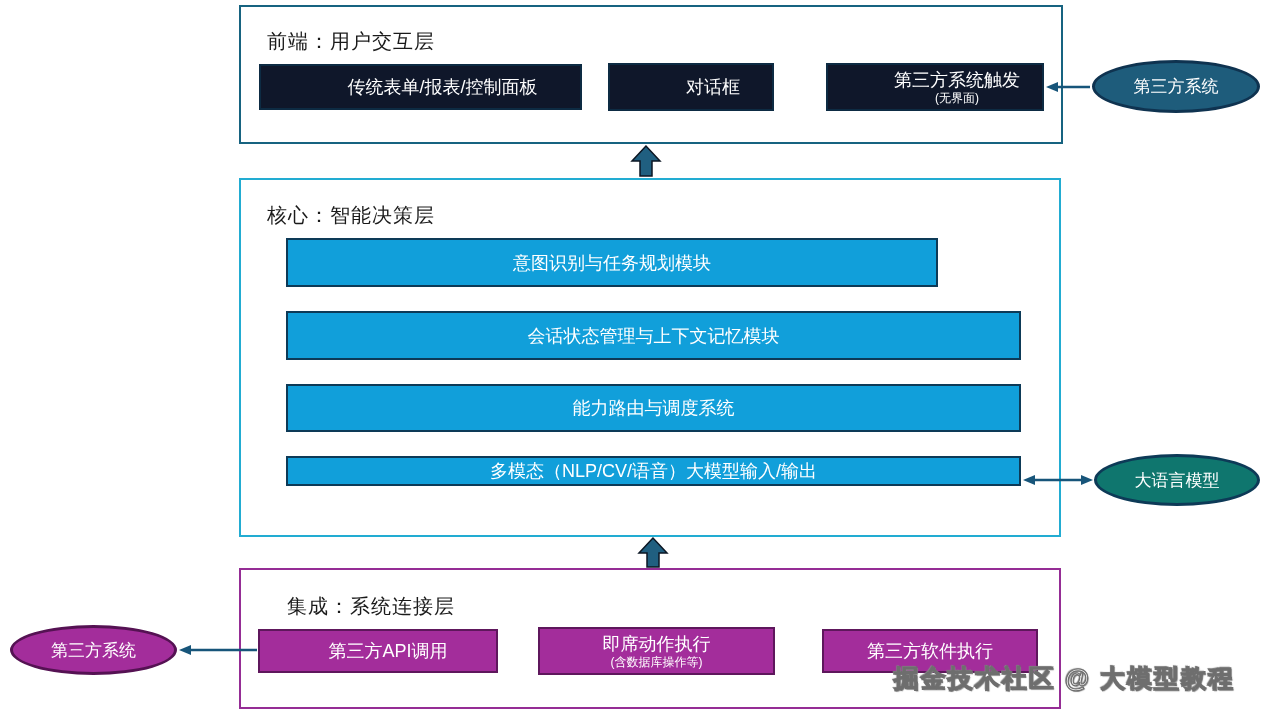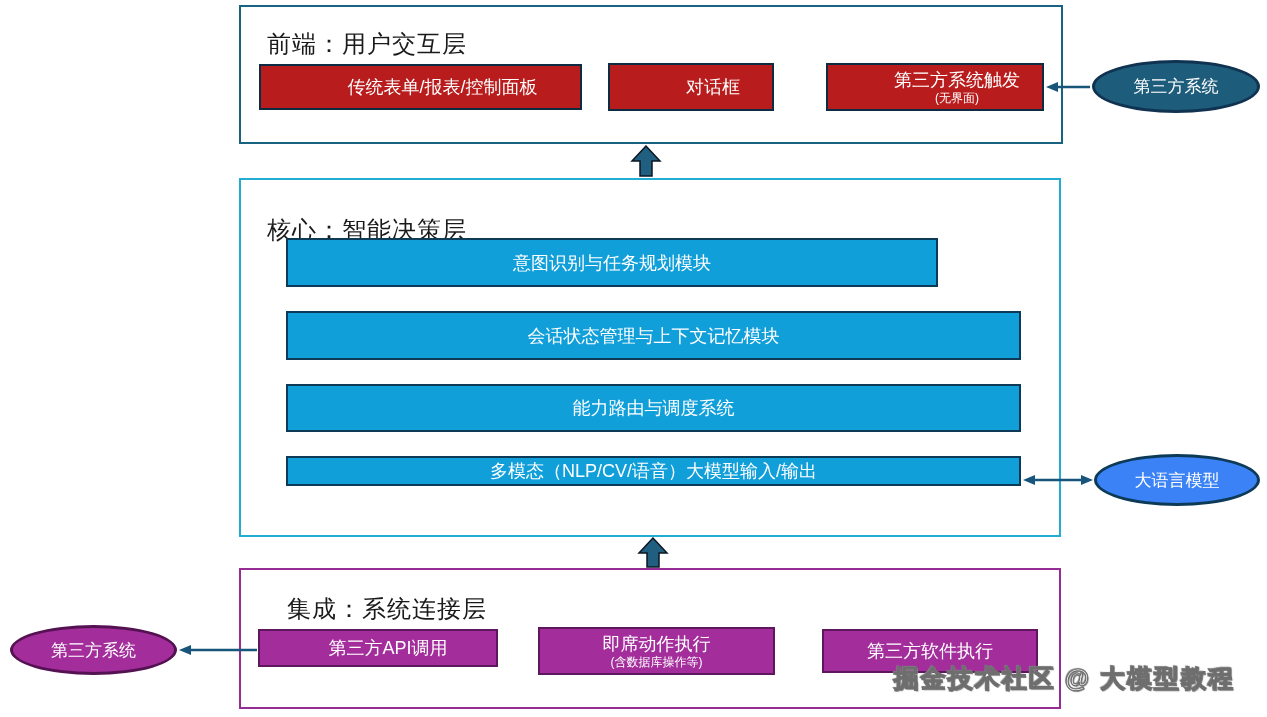--- a/index.html
+++ b/index.html
@@ -5,37 +5,37 @@
   html,body{margin:0;padding:0;background:#ffffff;}
   .canvas{
     position:relative;width:1267px;height:717px;background:#ffffff;
     font-family:"Liberation Sans",sans-serif;overflow:hidden;
   }
   .layer{position:absolute;background:#ffffff;box-sizing:border-box;}
   .layer-frontend{left:239px;top:5px;width:824px;height:139px;border:2px solid #176380;}
   .layer-core{left:239px;top:178px;width:822px;height:359px;border:2px solid #22ACD2;}
   .layer-integration{left:239px;top:568px;width:822px;height:141px;border:2px solid #952D95;}
   .layer-label{
-    position:absolute;font-size:24px;color:#1a1a1a;letter-spacing:1px;white-space:nowrap;
+    position:absolute;font-size:20px;color:#1a1a1a;letter-spacing:1px;white-space:nowrap;
   }
   .node{
     position:absolute;display:flex;flex-direction:column;align-items:center;justify-content:center;
     color:#ffffff;text-align:center;box-sizing:border-box;white-space:nowrap;
   }
   .node .main{font-size:18px;line-height:22px;}
   .node .sub{font-size:12px;line-height:14px;}
-  .teal-node{background:#b91c1c;border:2px solid #0D2B43;padding-left:44px;}
+  .teal-node{background:#0f172a;border:2px solid #0D2B43;padding-left:44px;}
   .blue-node{background:#119FDA;border:2px solid #0D3A57;}
   .magenta-node{background:#A32D9B;border:2px solid #5E175C;}
   .ellipse{
     position:absolute;border-radius:50%;display:flex;align-items:center;justify-content:center;
     color:#ffffff;font-size:17px;box-sizing:border-box;white-space:nowrap;
   }
   .ellipse-teal{background:#1E5C7B;border:3px solid #0F3350;}
-  .ellipse-blue{background:#3b82f6;border:3px solid #0D3A57;}
+  .ellipse-blue{background:#0f766e;border:3px solid #0D3A57;}
   .ellipse-magenta{background:#A32D9B;border:3px solid #551253;}
   .arrow-overlay{position:absolute;left:0;top:0;pointer-events:none;}
   .watermark{
     position:absolute;right:32px;top:662px;font-size:25px;font-weight:bold;letter-spacing:2px;
     color:#ffffff;-webkit-text-stroke:1.2px #6e6e6e;
     text-shadow:1px 1px 1px #8a8a8a, -1px -1px 1px #8a8a8a;
     white-space:nowrap;z-index:5;
   }
 </style>
 </head>
@@ -51,39 +51,39 @@
   </div>
   <div class="node teal-node" style="left:608px;top:63px;width:166px;height:48px;">
     <span class="main">对话框</span>
   </div>
   <div class="node teal-node" style="left:826px;top:63px;width:218px;height:48px;">
     <span class="main">第三方系统触发</span>
     <span class="sub">(无界面)</span>
   </div>
 
   <div class="layer layer-core"></div>
-  <div class="layer-label" style="left:267px;top:202px;margin-top:12px;">核心：智能决策层</div>
+  <div class="layer-label" style="left:267px;top:202px;">核心：智能决策层</div>
 
   <div class="node blue-node" style="left:286px;top:238px;width:652px;height:49px;">
     <span class="main">意图识别与任务规划模块</span>
   </div>
   <div class="node blue-node" style="left:286px;top:311px;width:735px;height:49px;">
     <span class="main">会话状态管理与上下文记忆模块</span>
   </div>
   <div class="node blue-node" style="left:286px;top:384px;width:735px;height:48px;">
     <span class="main">能力路由与调度系统</span>
   </div>
   <div class="node blue-node" style="left:286px;top:456px;width:735px;height:30px;">
     <span class="main">多模态（NLP/CV/语音）大模型输入/输出</span>
   </div>
 
   <div class="layer layer-integration"></div>
   <div class="layer-label" style="left:267px;top:593px;margin-left:20px;">集成：系统连接层</div>
 
-  <div class="node magenta-node" style="left:258px;top:629px;width:240px;height:38px;padding-left:20px;">
+  <div class="node magenta-node" style="left:258px;top:629px;width:240px;height:44px;padding-left:20px;">
     <span class="main">第三方API调用</span>
   </div>
   <div class="node magenta-node" style="left:822px;top:629px;width:216px;height:44px;">
     <span class="main">第三方软件执行</span>
   </div>
   <div class="node magenta-node" style="left:538px;top:627px;width:237px;height:48px;">
     <span class="main">即席动作执行</span>
     <span class="sub">(含数据库操作等)</span>
   </div>
 

